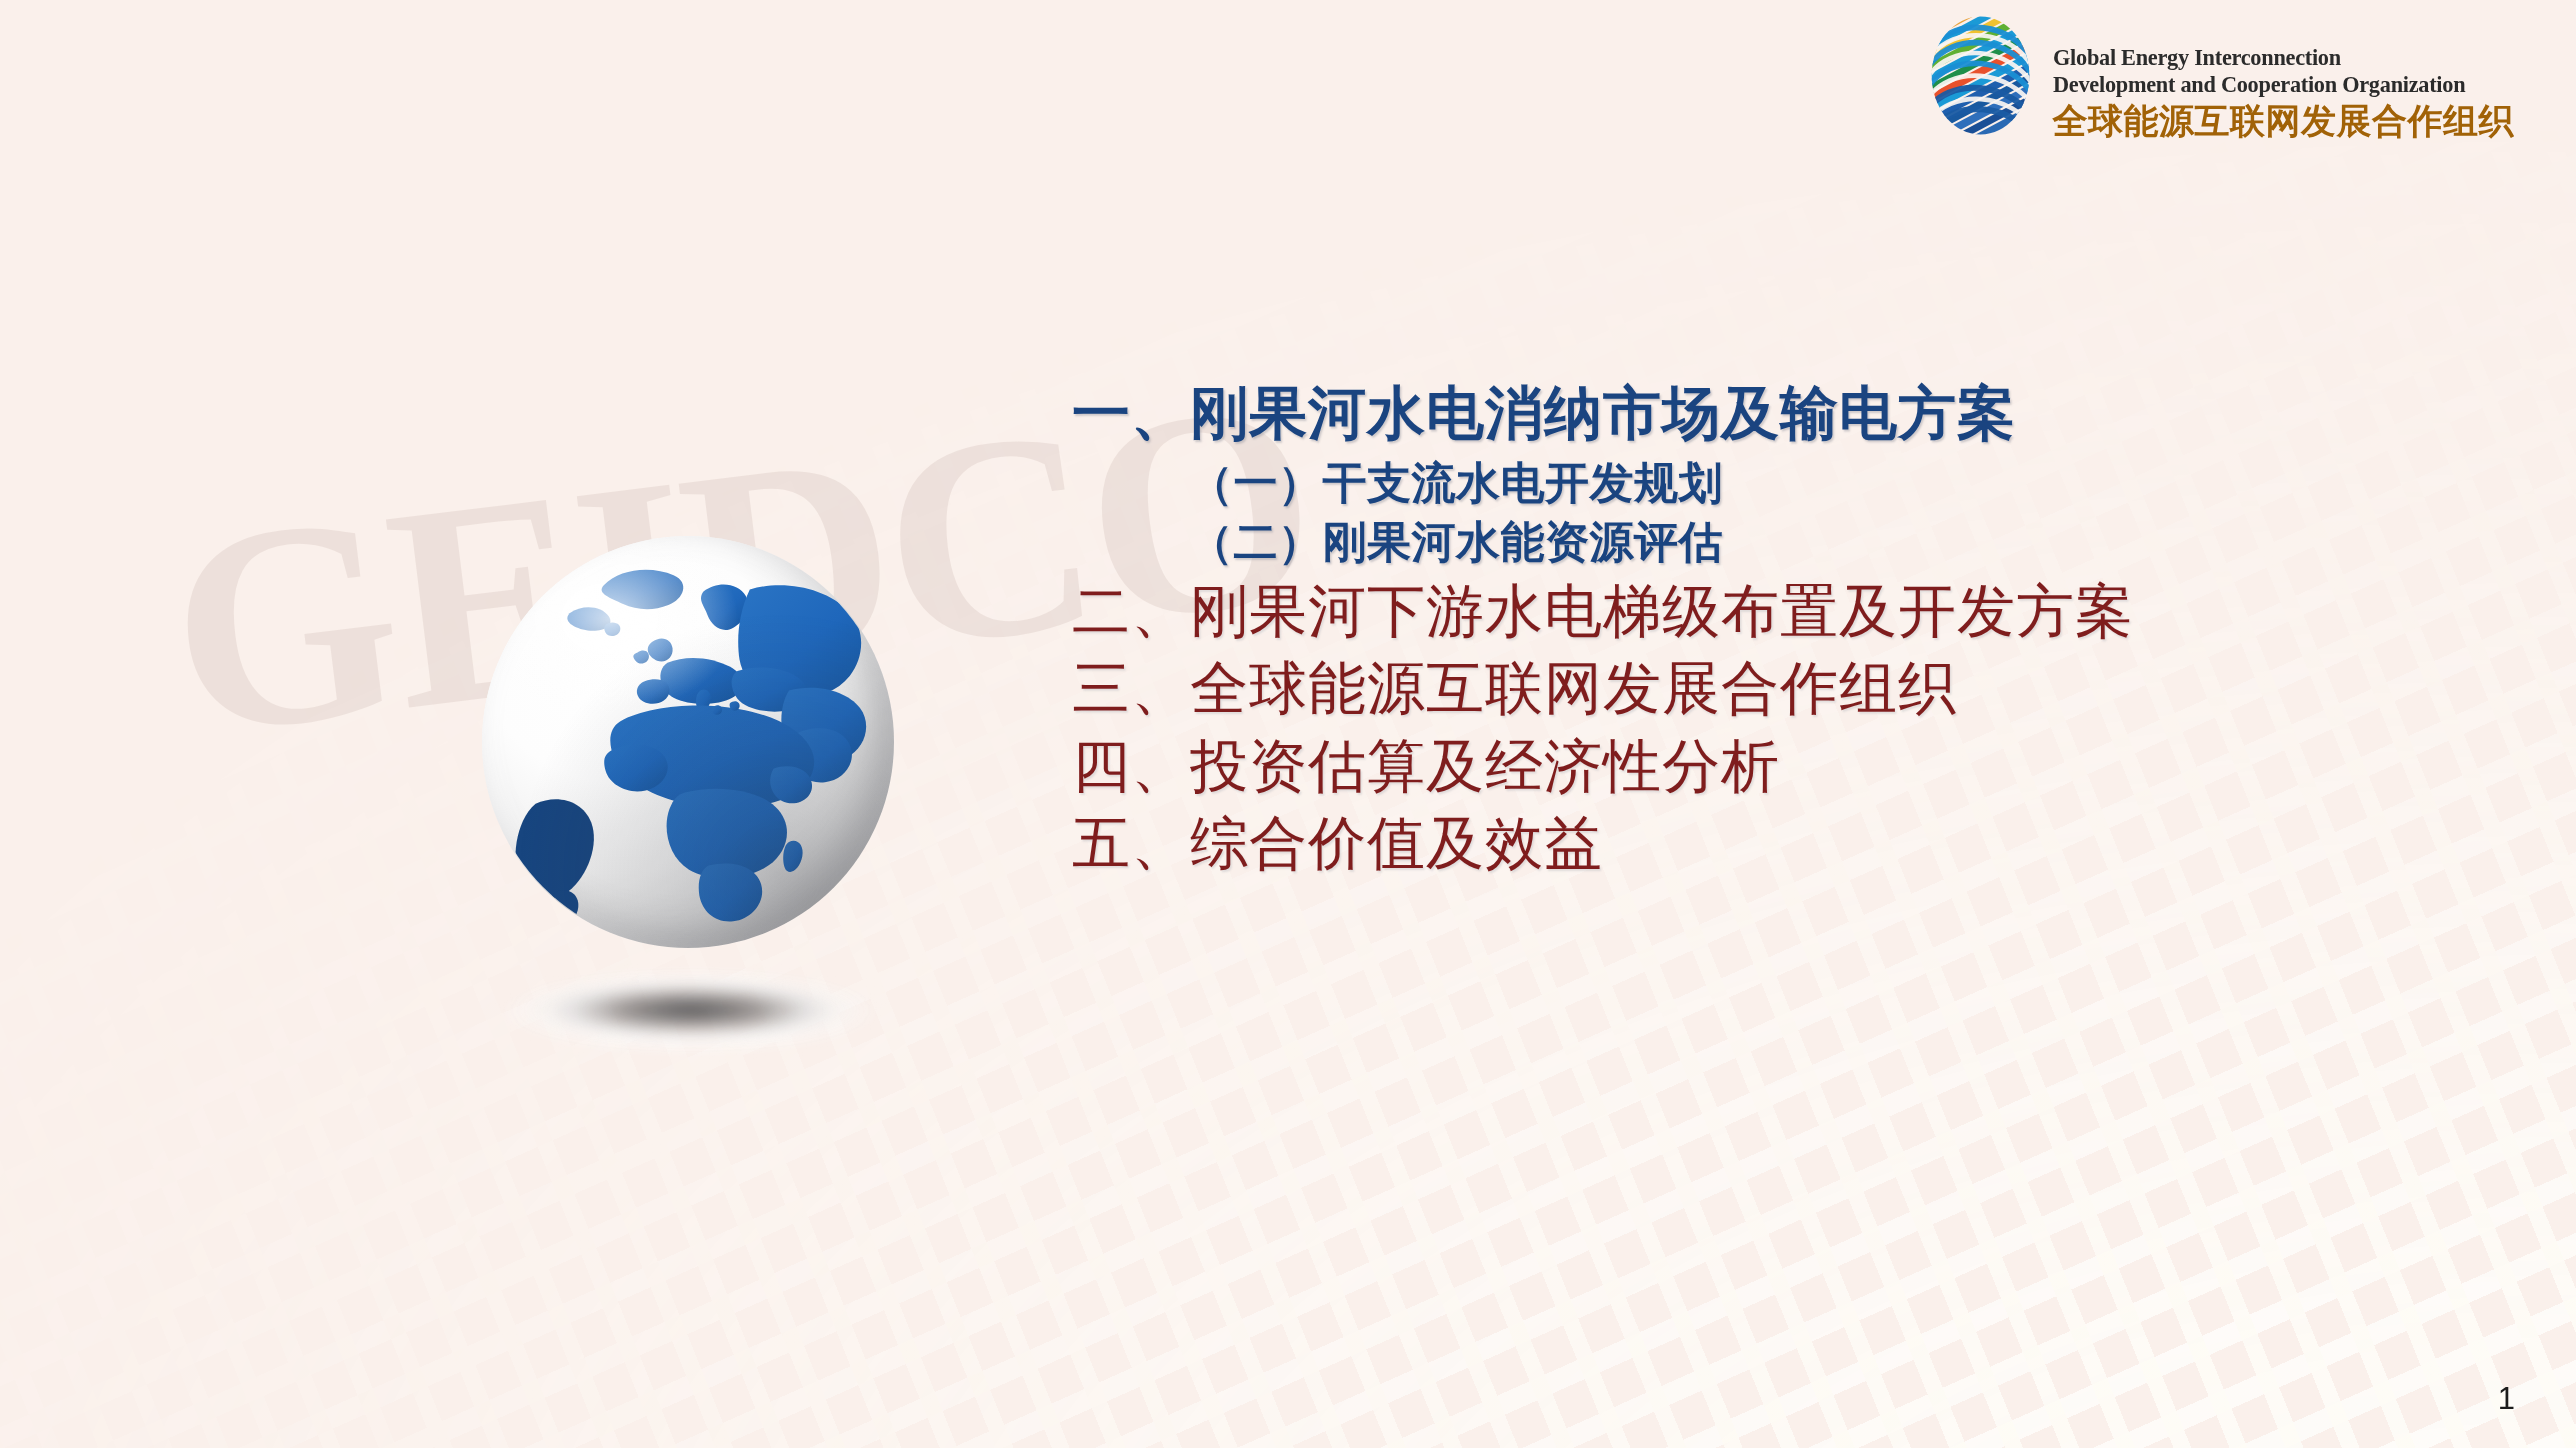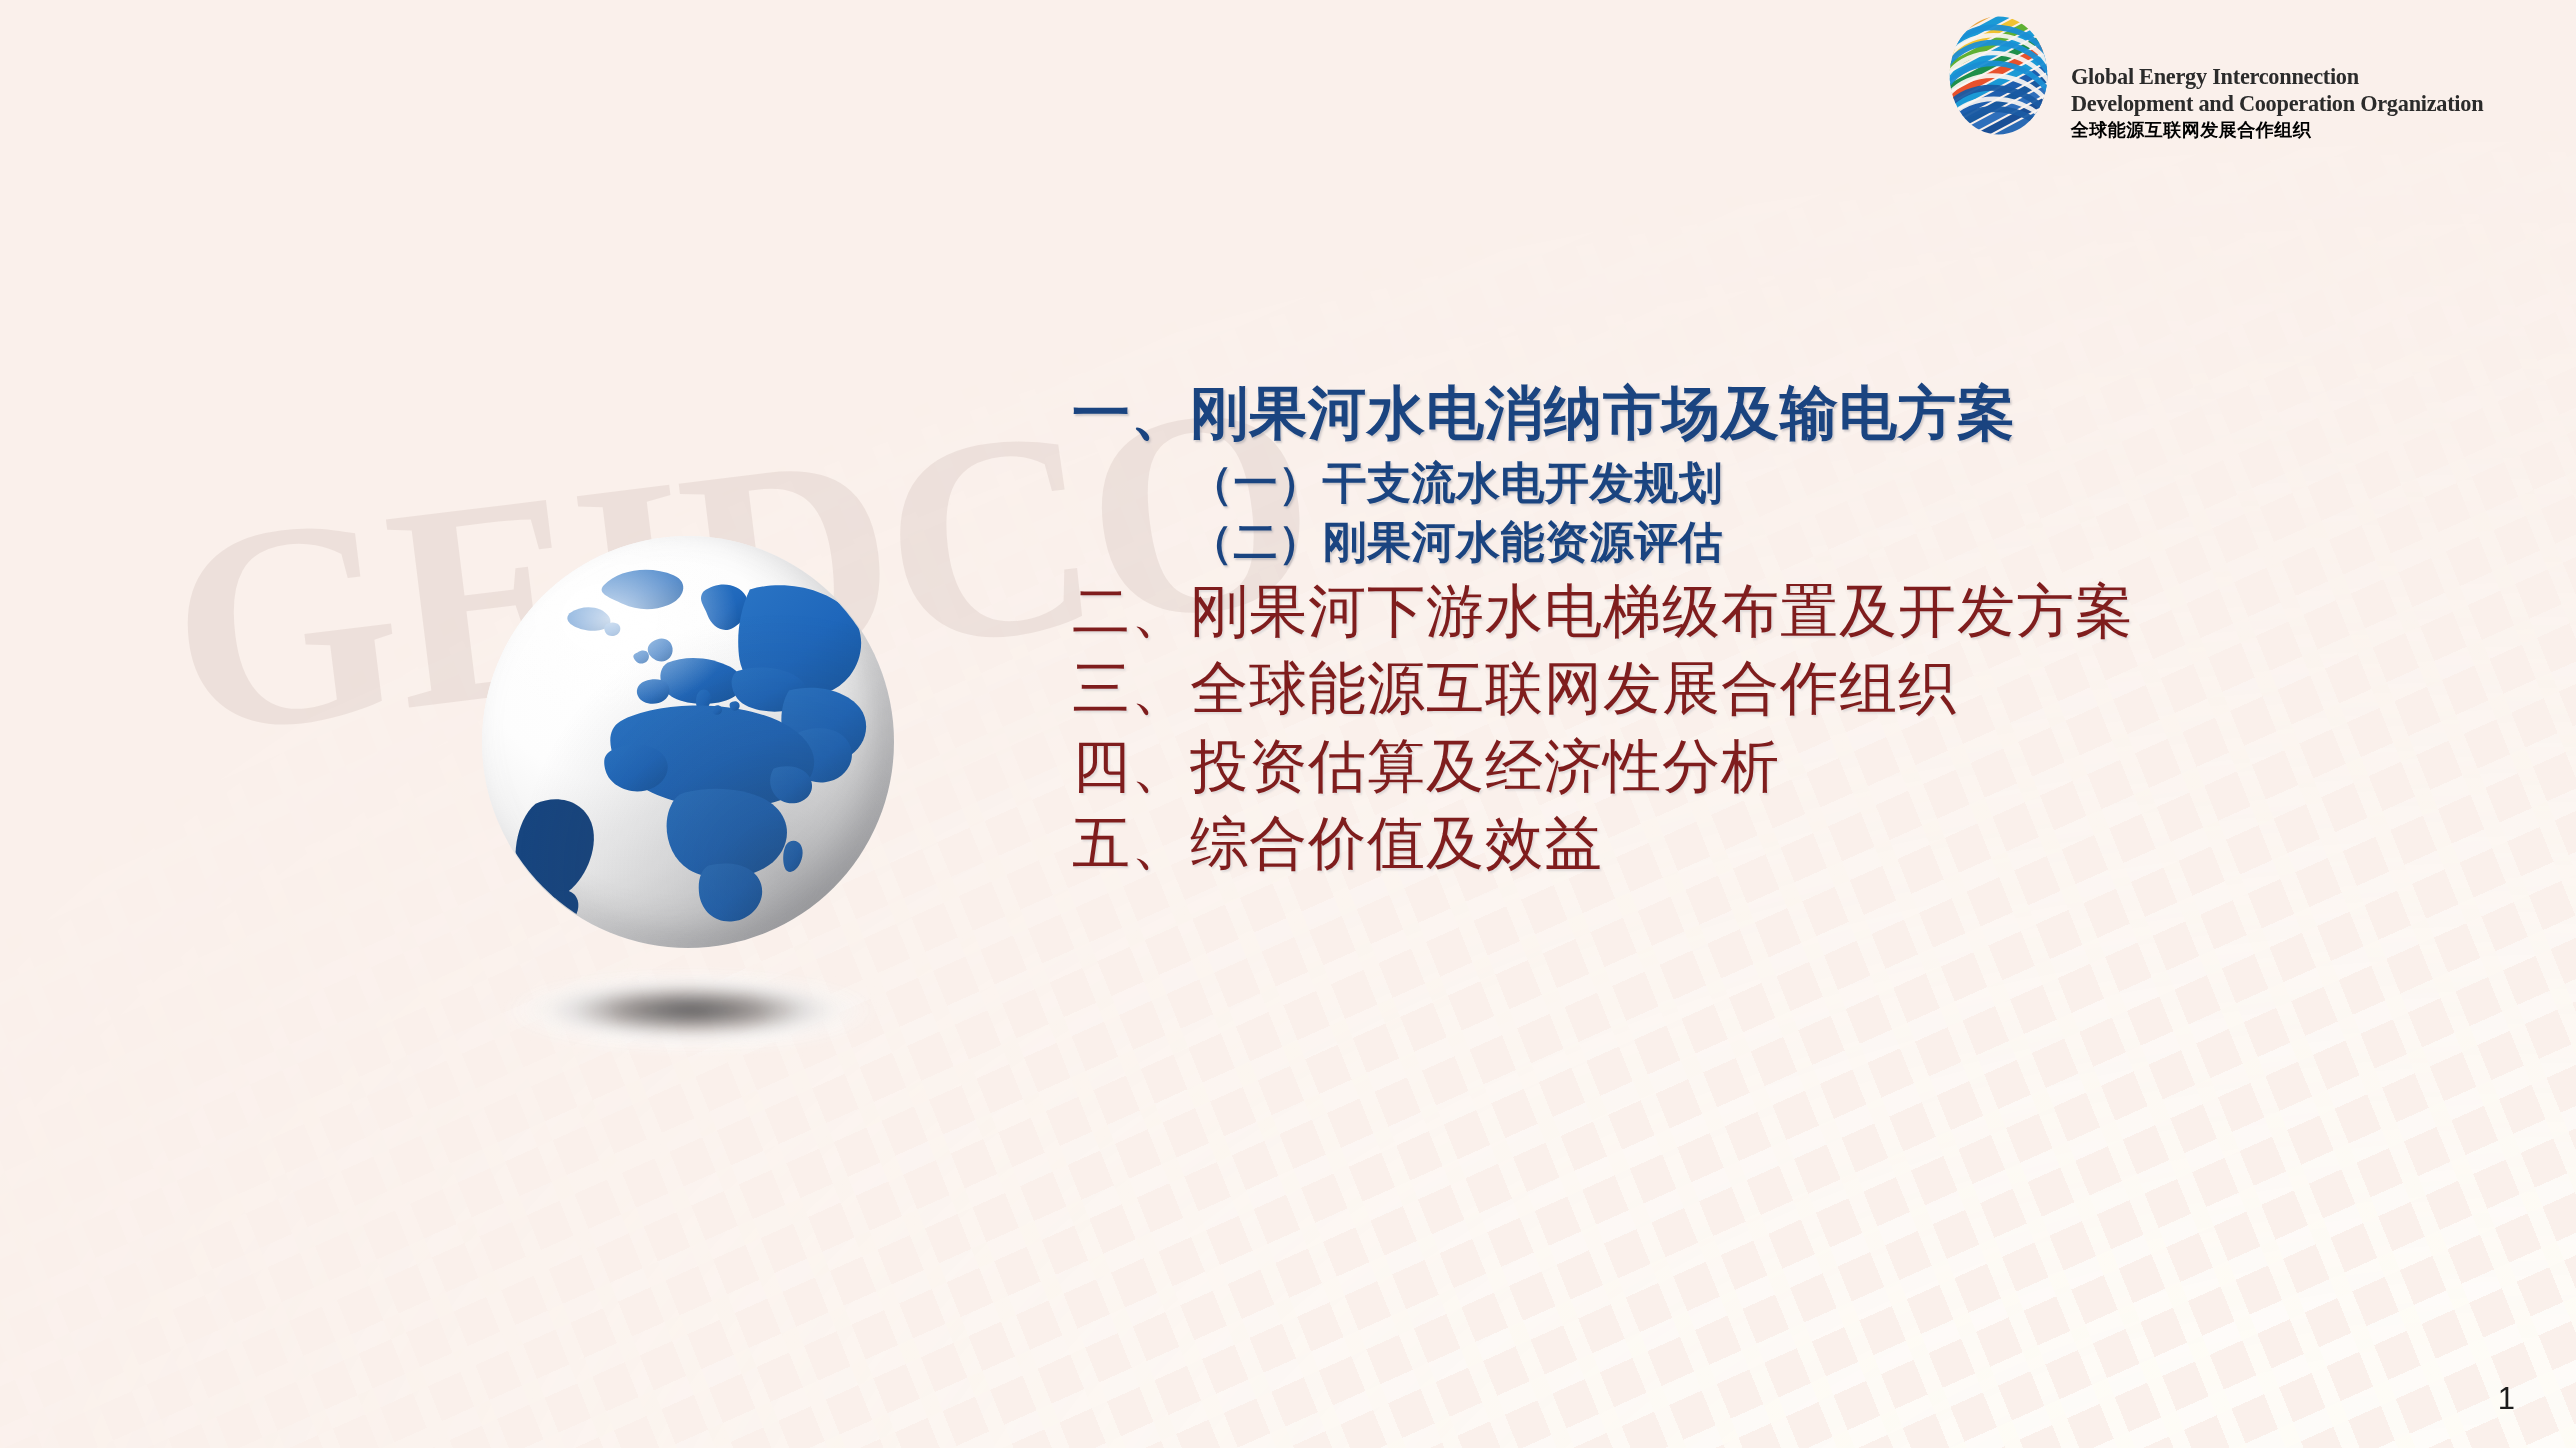--- a/index.html
+++ b/index.html
@@ -97,23 +97,23 @@
     font-family:"Liberation Serif","DejaVu Serif",serif;
     font-size:24px;
     font-weight:600;
     color:#2b2b2b;
     letter-spacing:-0.3px;
     white-space:nowrap;
     transform:scaleX(0.93);
     transform-origin:left center;
   }
   .logo-cn{
-    font-size:18px;
+    font-size:35px;
     font-weight:700;
-    color:#000000;
+    color:#a16207;
     letter-spacing:0.5px;
     margin-top:3.6px;
     white-space:nowrap;
   }
 
   
   .globe-wrap{
     position:absolute;
     left:459px;top:531px;
     width:453px;height:520px;

